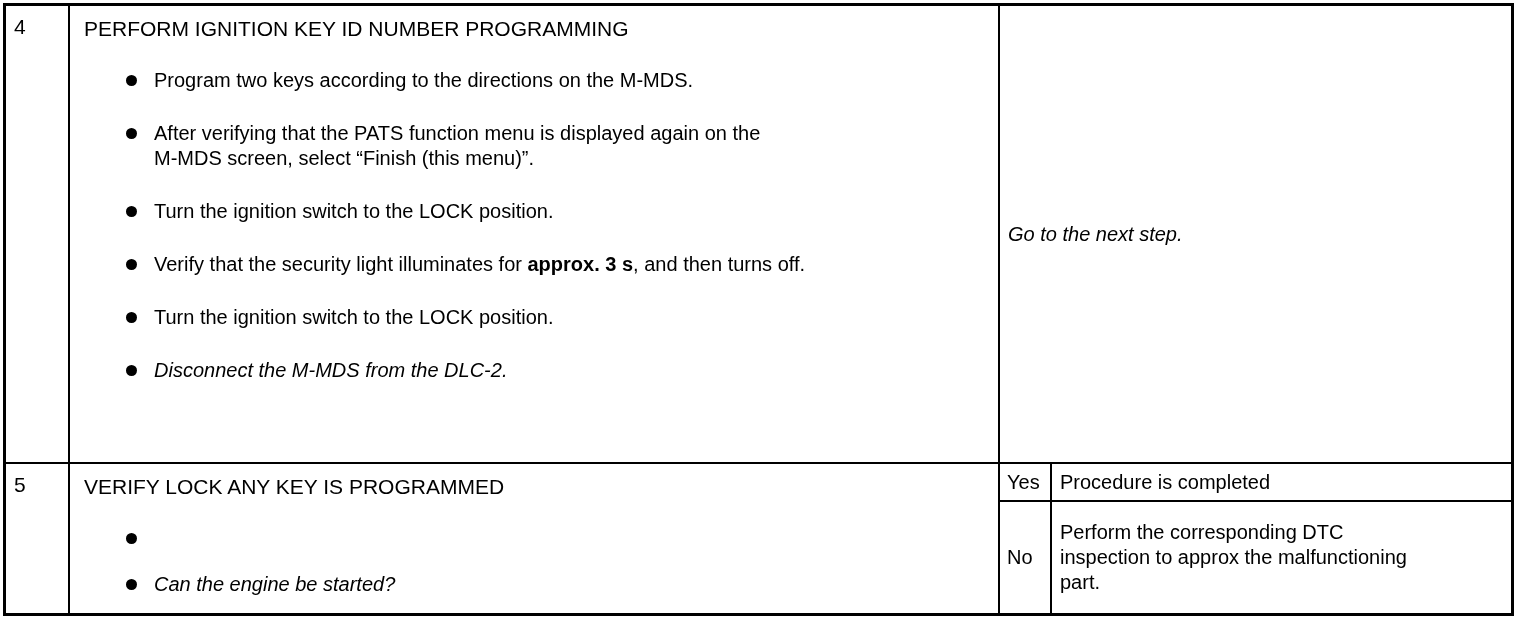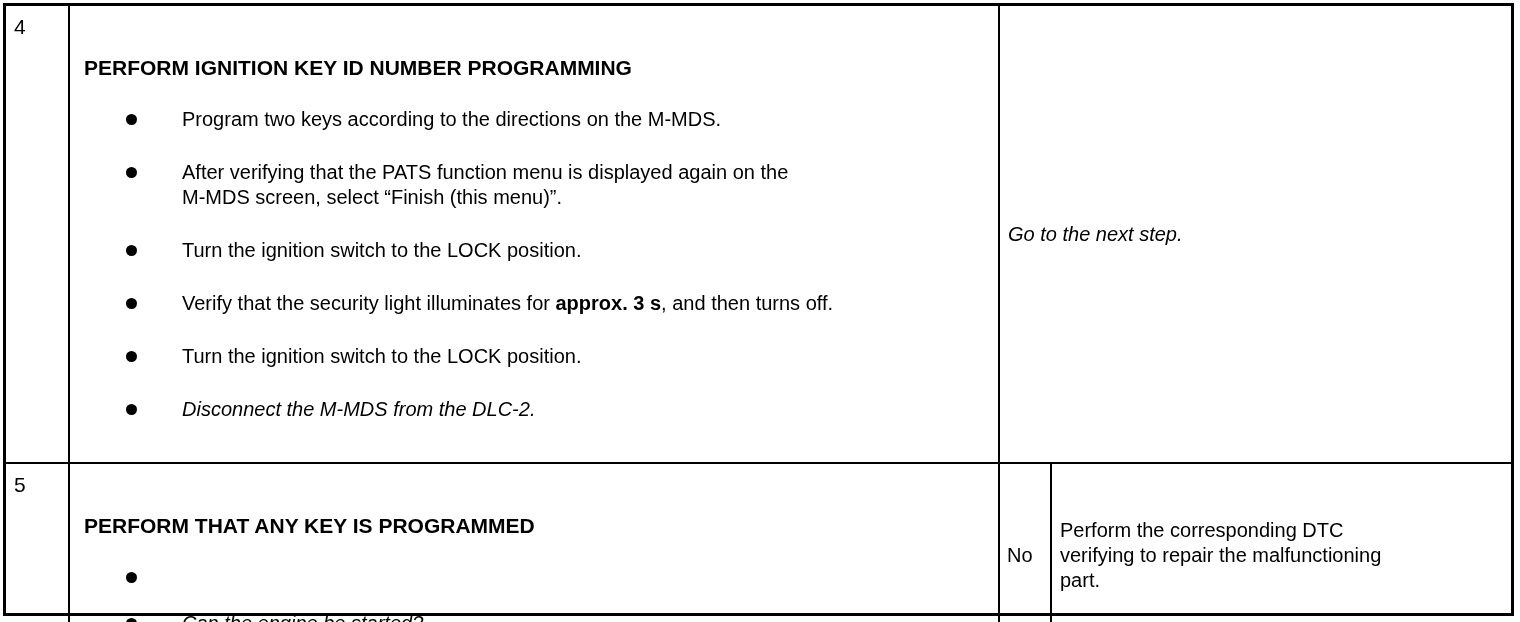--- a/index.html
+++ b/index.html
@@ -47,38 +47,36 @@
     padding: 8px 4px 0 8px;
     font-size: 21px;
     line-height: 25px;
   }
   .cell-action {
     flex: 0 0 930px;
     border-right: 2px solid #000000;
     padding: 10px 14px;
   }
   .action-title {
-    font-weight: bold;
+    font-weight: normal;
     font-size: 21px;
     line-height: 26px;
-    margin-top: 39px;
   }
   ul.bullets {
     list-style: none;
     margin: 26px 0 0 0;
     padding: 0;
   }
   ul.bullets li {
     display: flex;
     align-items: flex-start;
     padding-left: 42px;
     margin-bottom: 28px;
     font-size: 20px;
     line-height: 25px;
-    gap: 28px;
   }
   ul.bullets li:last-child {
     margin-bottom: 0;
     font-style: italic;
   }
   .bullet-dot {
     width: 11px;
     height: 11px;
     border-radius: 50%;
     background: #000000;
@@ -178,38 +176,46 @@
     <div class="cell cell-result-single">
       <span>Go to the next step.</span>
     </div>
   </div>
 
   <div class="row row-step5">
     <div class="cell cell-step">
       <span>5</span>
     </div>
     <div class="cell cell-action">
-      <div class="action-title">PERFORM THAT ANY KEY IS PROGRAMMED</div>
+      <div class="action-title">VERIFY LOCK ANY KEY IS PROGRAMMED</div>
       <ul class="bullets">
         <li>
           <span class="bullet-dot"></span>
         </li>
         <li>
           <span class="bullet-dot"></span>
           <span class="bullet-text">Can the engine be started?</span>
         </li>
       </ul>
     </div>
     <div class="results-split">
+      <div class="result-line result-line-yes">
+        <div class="answer-cell">
+          <span>Yes</span>
+        </div>
+        <div class="desc-cell">
+          <span class="desc-text">Procedure is completed</span>
+        </div>
+      </div>
       <div class="result-line result-line-no">
         <div class="answer-cell">
           <span>No</span>
         </div>
         <div class="desc-cell">
           <span class="desc-text">Perform the corresponding DTC
-verifying to repair the malfunctioning
+inspection to approx the malfunctioning
 part.</span>
         </div>
       </div>
     </div>
   </div>
 
 </div>
 
 </body></html>

